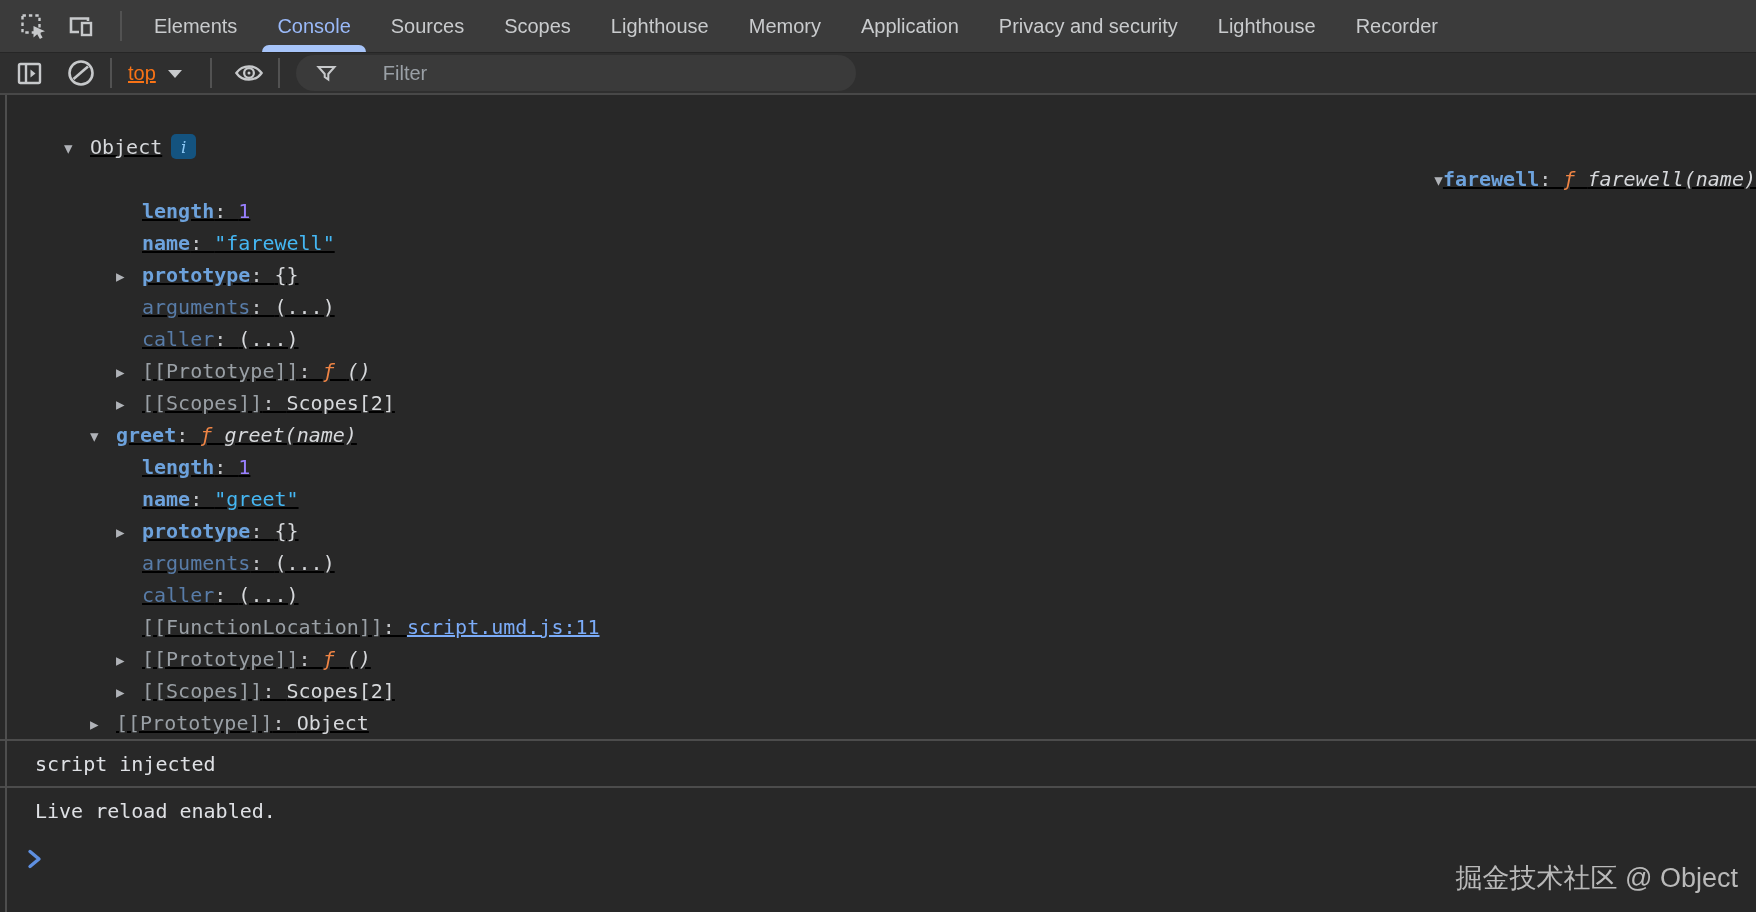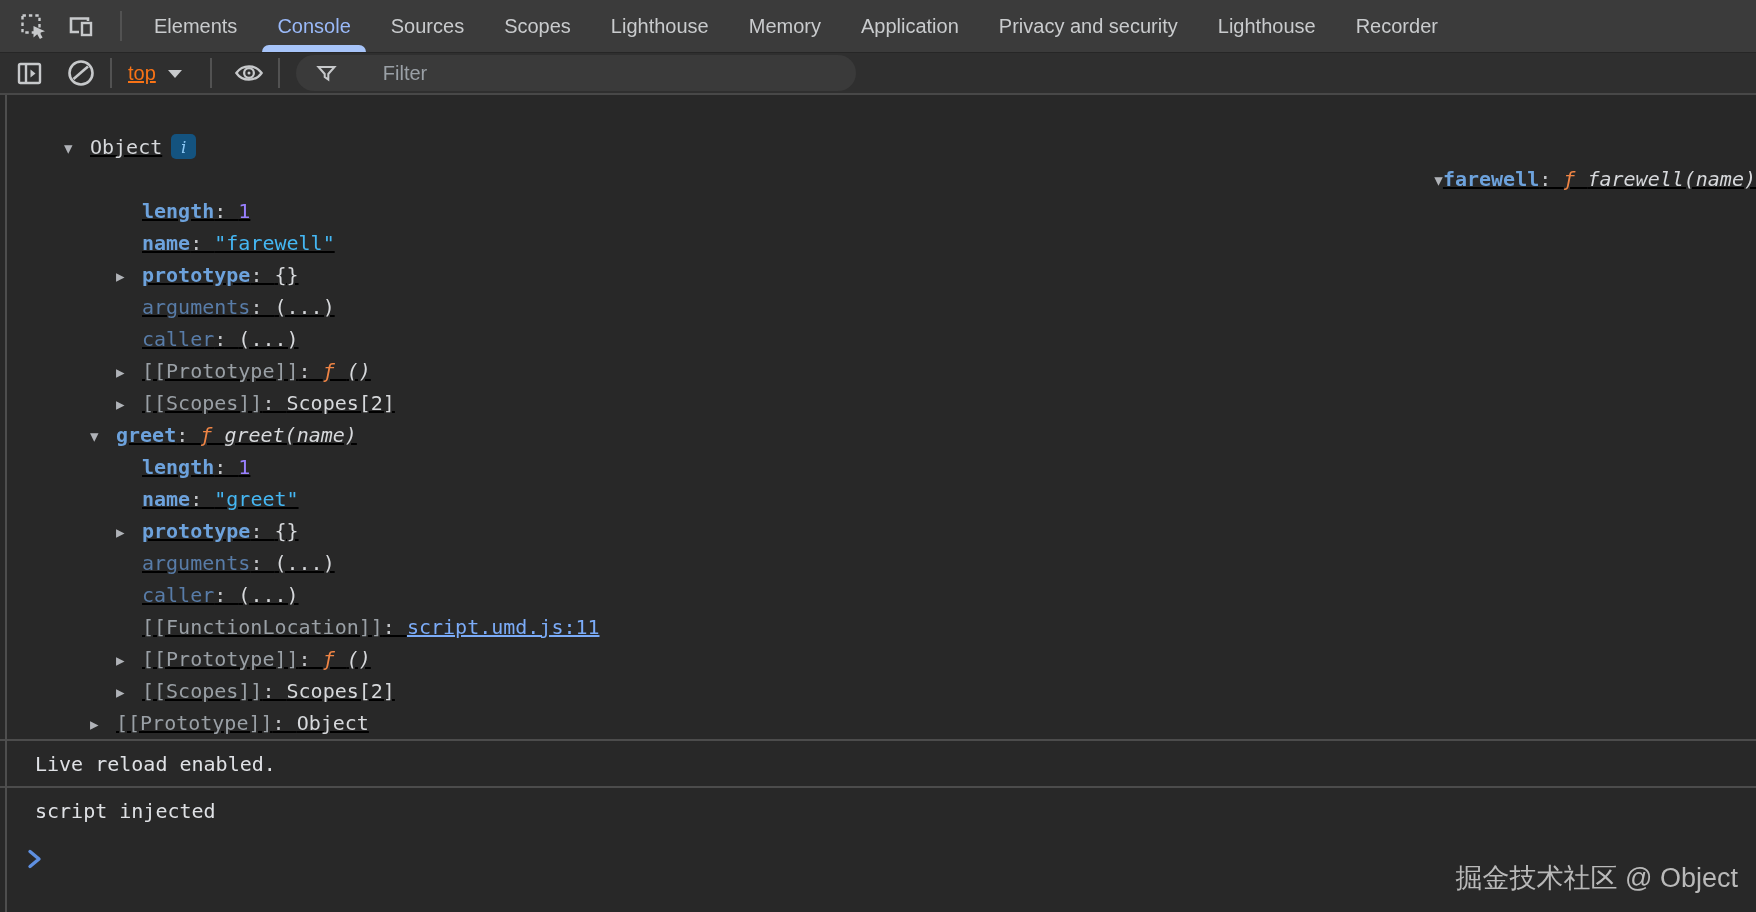--- a/index.html
+++ b/index.html
@@ -174,22 +174,22 @@
       <div class="tree-row" style="padding-left: 116px;"><span class="arrow">▸</span><span class="seg-key">prototype</span><span class="seg-colon">: </span><span class="seg-plain">{}</span></div>
       <div class="tree-row" style="padding-left: 116px;"><span class="arrow"></span><span class="seg-keydim">arguments</span><span class="seg-colon">: </span><span class="seg-plain">(...)</span></div>
       <div class="tree-row" style="padding-left: 116px;"><span class="arrow"></span><span class="seg-keydim">caller</span><span class="seg-colon">: </span><span class="seg-plain">(...)</span></div>
       <div class="tree-row" style="padding-left: 116px;"><span class="arrow"></span><span class="seg-internal">[[FunctionLocation]]</span><span class="seg-colon">: </span><span class="seg-link">script.umd.js:11</span></div>
       <div class="tree-row" style="padding-left: 116px;"><span class="arrow">▸</span><span class="seg-internal">[[Prototype]]</span><span class="seg-colon">: </span><span class="seg-fn">ƒ </span><span class="seg-sig">()</span></div>
       <div class="tree-row" style="padding-left: 116px;"><span class="arrow">▸</span><span class="seg-internal">[[Scopes]]</span><span class="seg-colon">: </span><span class="seg-plain">Scopes[2]</span></div>
       <div class="tree-row" style="padding-left: 90px;"><span class="arrow">▸</span><span class="seg-internal">[[Prototype]]</span><span class="seg-colon">: </span><span class="seg-plain">Object</span></div>
     </div>
 
   <div id="messages">
+      <div class="console-msg">script injected</div>
       <div class="console-msg">Live reload enabled.</div>
-      <div class="console-msg">script injected</div>
     </div>
 
   <div class="prompt-row">
     <svg width="16" height="22" viewBox="0 0 16 22">
       <path d="M3 3.5 L12 11 L3 18.5" fill="none" stroke="#5e8fe0" stroke-width="3.4" stroke-linecap="round" stroke-linejoin="round"></path>
     </svg>
   </div>
 
   <div class="watermark">掘金技术社区 @ Object</div>
 </div>

